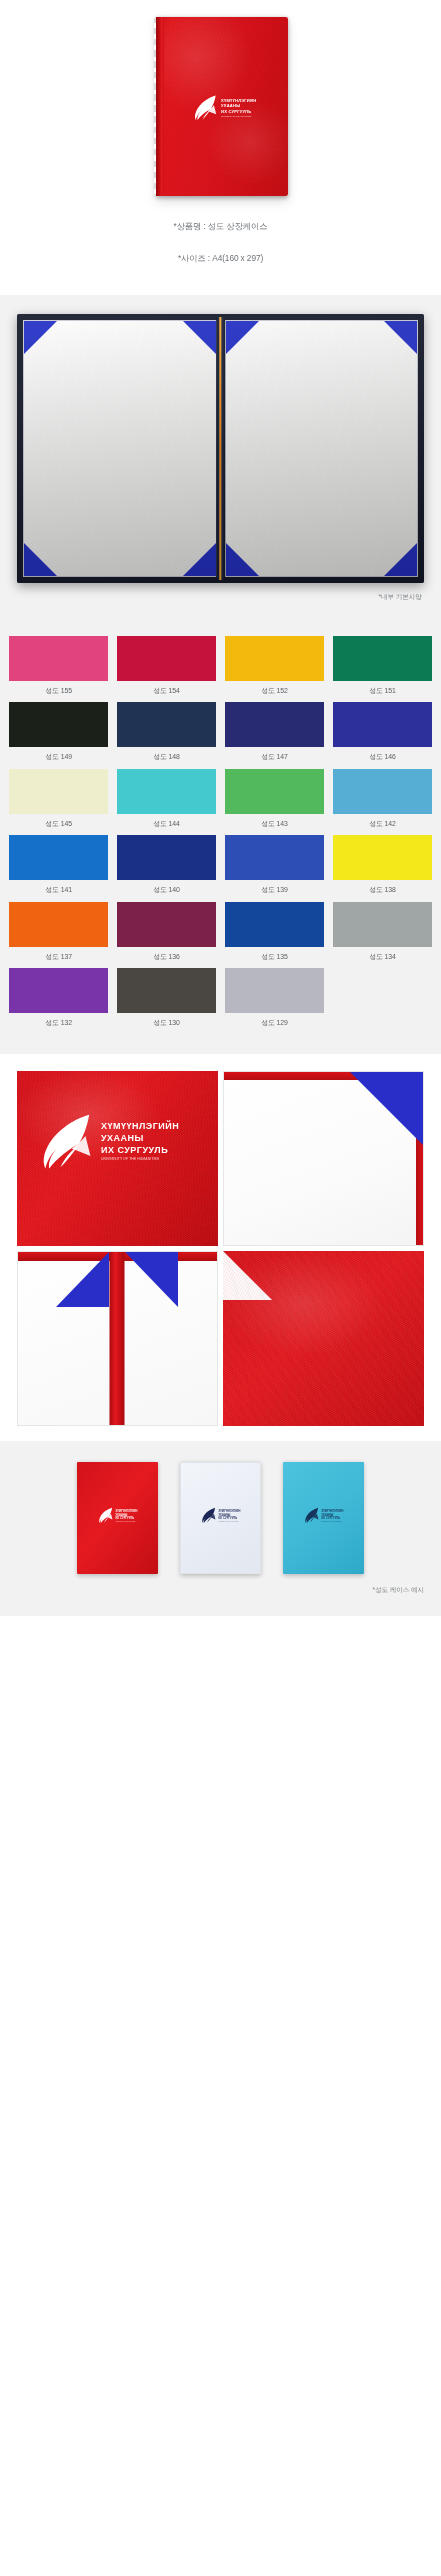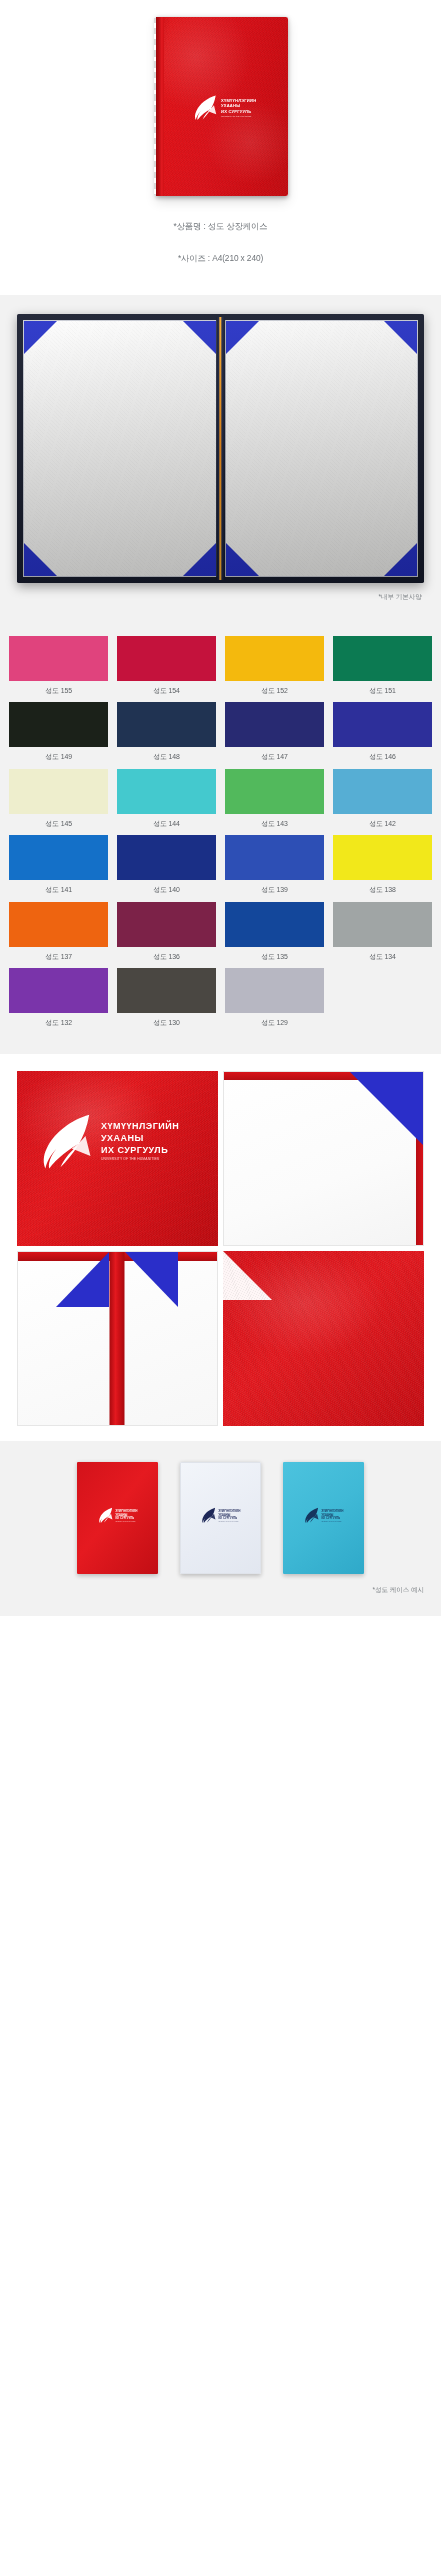--- a/index.html
+++ b/index.html
@@ -409,21 +409,21 @@
             <div class="emblem-l3">UNIVERSITY OF THE HUMANITIES</div>
           </div>
         </div>
       </div>
       <div class="cover-spine-edge"></div>
       <div class="cover-spine"></div>
     </div>
 
     <div class="spec-block">
       <div class="spec-line">*상품명 : 성도 상장케이스</div>
-      <div class="spec-line">*사이즈 : A4(210 x 240)</div>
+      <div class="spec-line">*사이즈 : A4(160 x 297)</div>
     </div>
   </section>
 
   <section class="inside-band">
     <div class="inside-shot">
       <div class="leaf left">
         <span class="corner tl"></span>
         <span class="corner tr"></span>
         <span class="corner bl"></span>
         <span class="corner br"></span>

